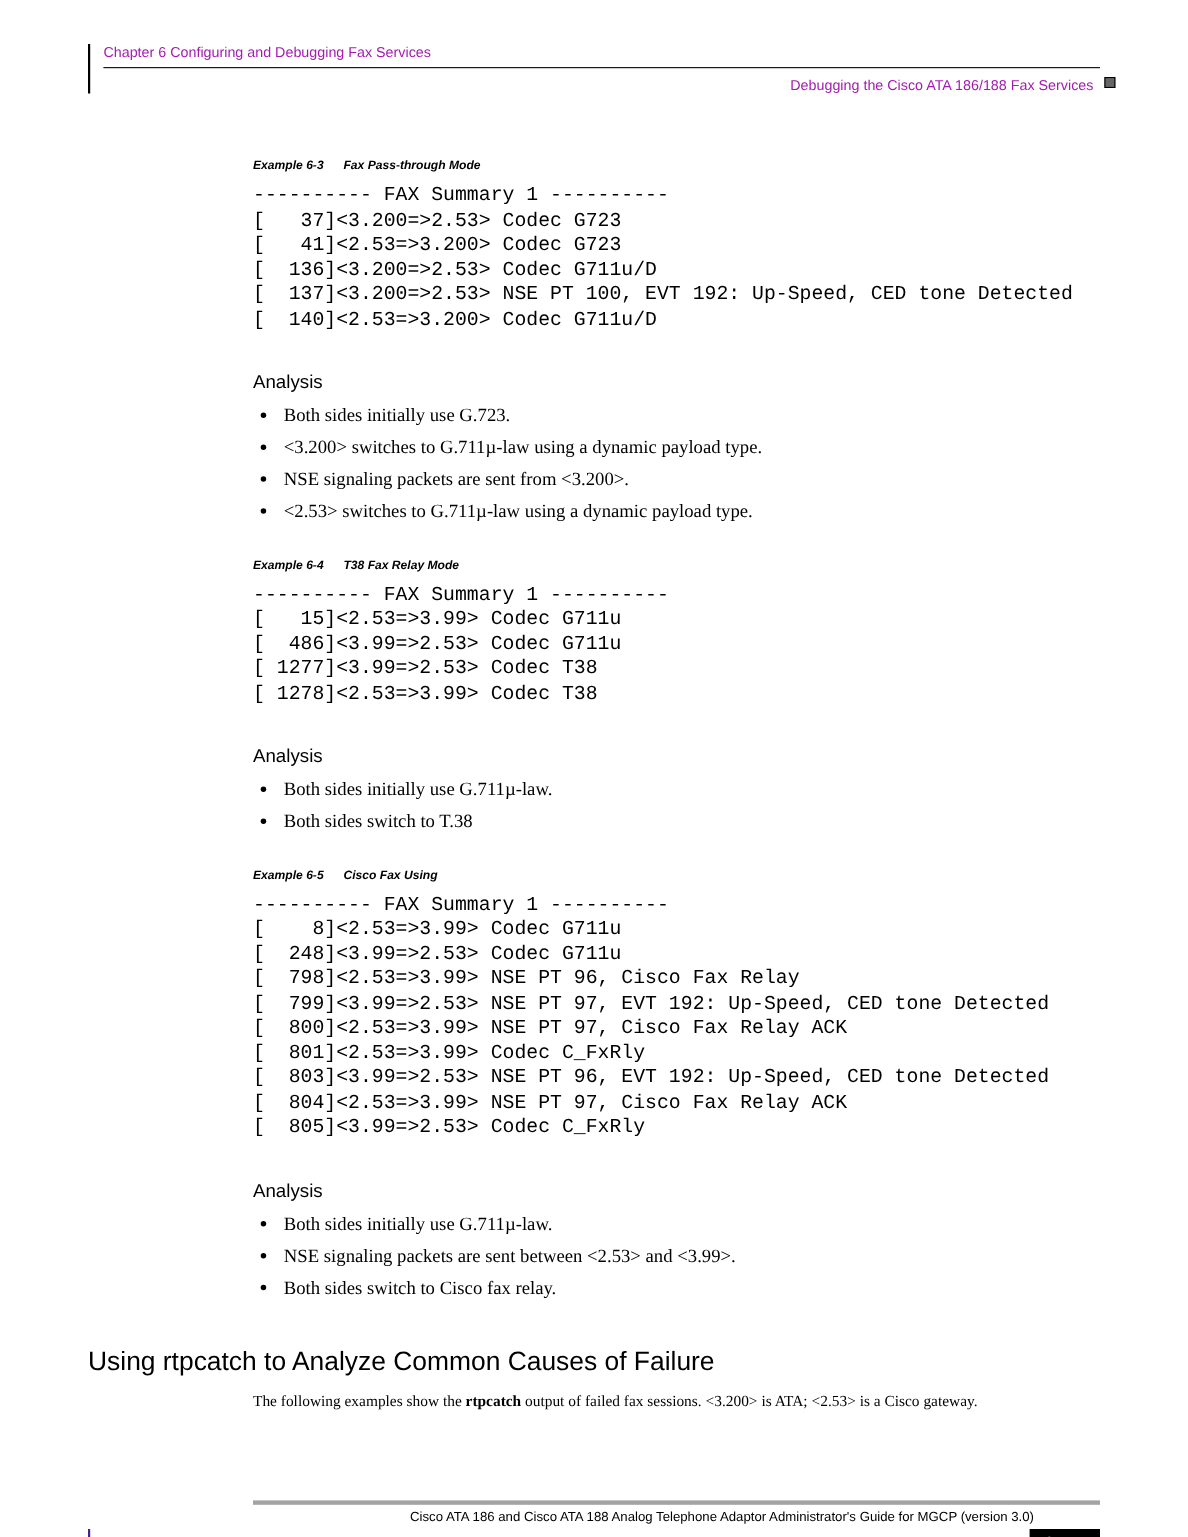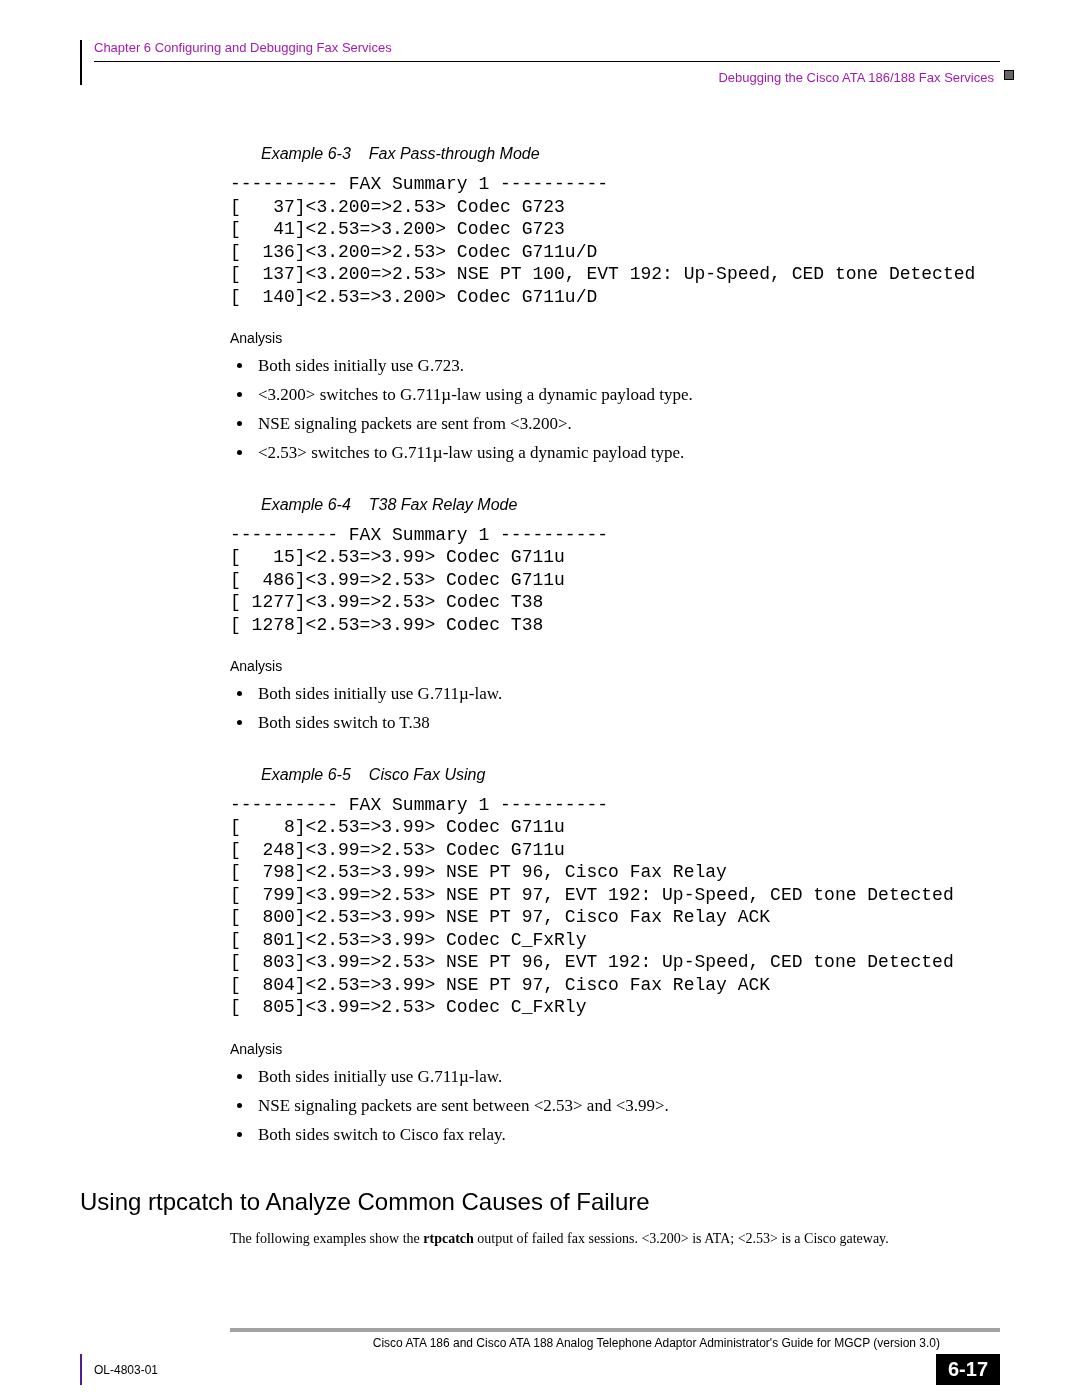--- a/index.html
+++ b/index.html
@@ -42,42 +42,41 @@
     height: 8px;
     background: #666;
     border: 1px solid #000;
   }
   .content {
     margin-left: 150px;
     margin-top: 60px;
   }
   .example-title {
     font-family: Arial, Helvetica, sans-serif;
-    font-size: 16px;
-    font-weight: normal;
+    font-size: 11px;
+    font-weight: bold;
     font-style: italic;
     margin-top: 28px;
     margin-bottom: 10px;
-    margin-left: 31px;
   }
   .example-title .gap {
     display: inline-block;
     width: 18px;
   }
   pre.codeblock {
     font-family: "Courier New", Courier, monospace;
     font-size: 18px;
     line-height: 1.25;
     white-space: pre;
     margin: 8px 0 20px 0;
   }
   .analysis-heading {
     font-family: Arial, Helvetica, sans-serif;
-    font-size: 14px;
-    margin-top: 22px;
+    font-size: 17px;
+    margin-top: 36px;
     margin-bottom: 6px;
   }
   ul.analysis-list {
     margin: 0 0 10px 0;
     padding-left: 24px;
   }
   ul.analysis-list li {
     font-size: 17px;
     line-height: 1.7;
     padding-left: 4px;

